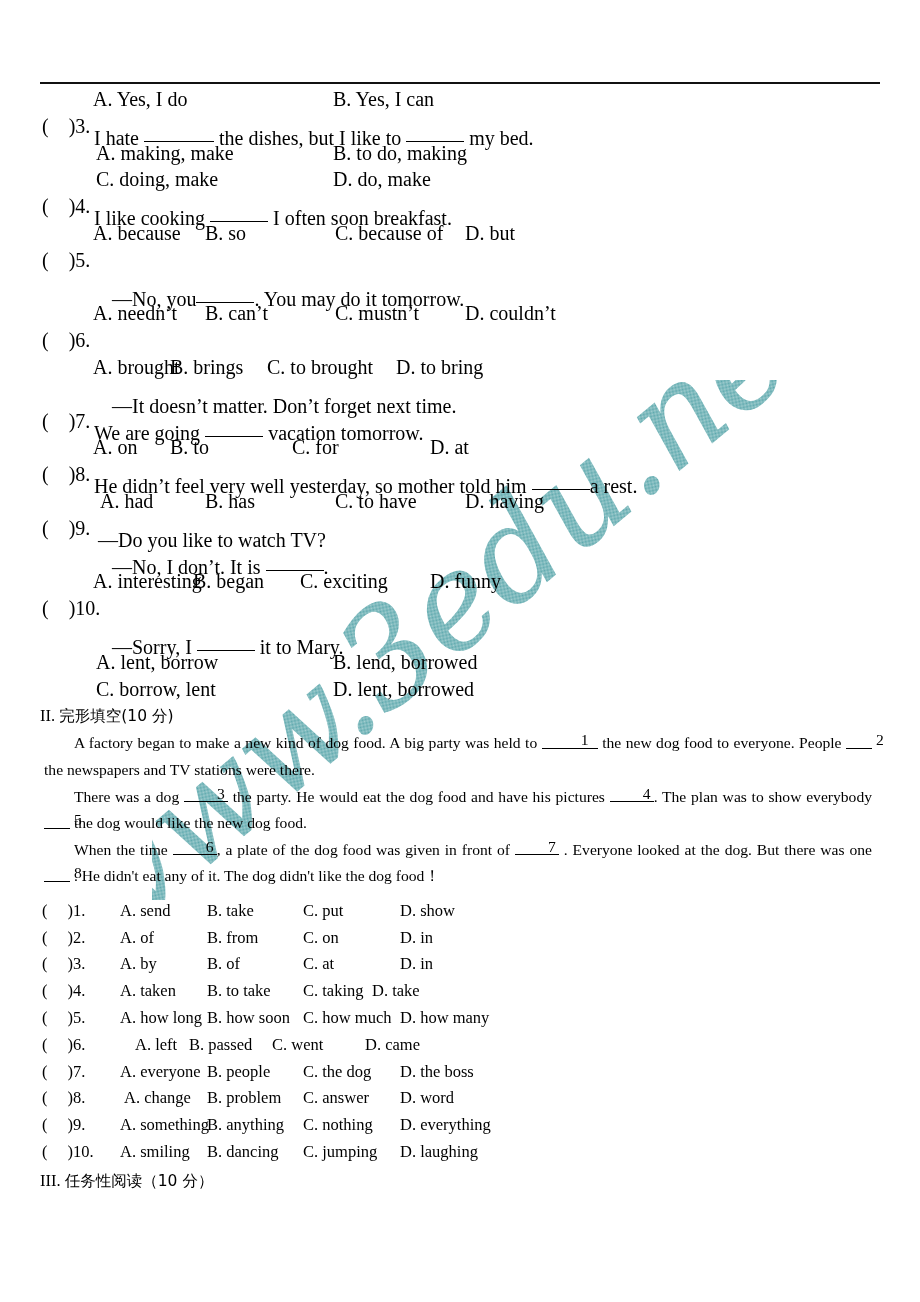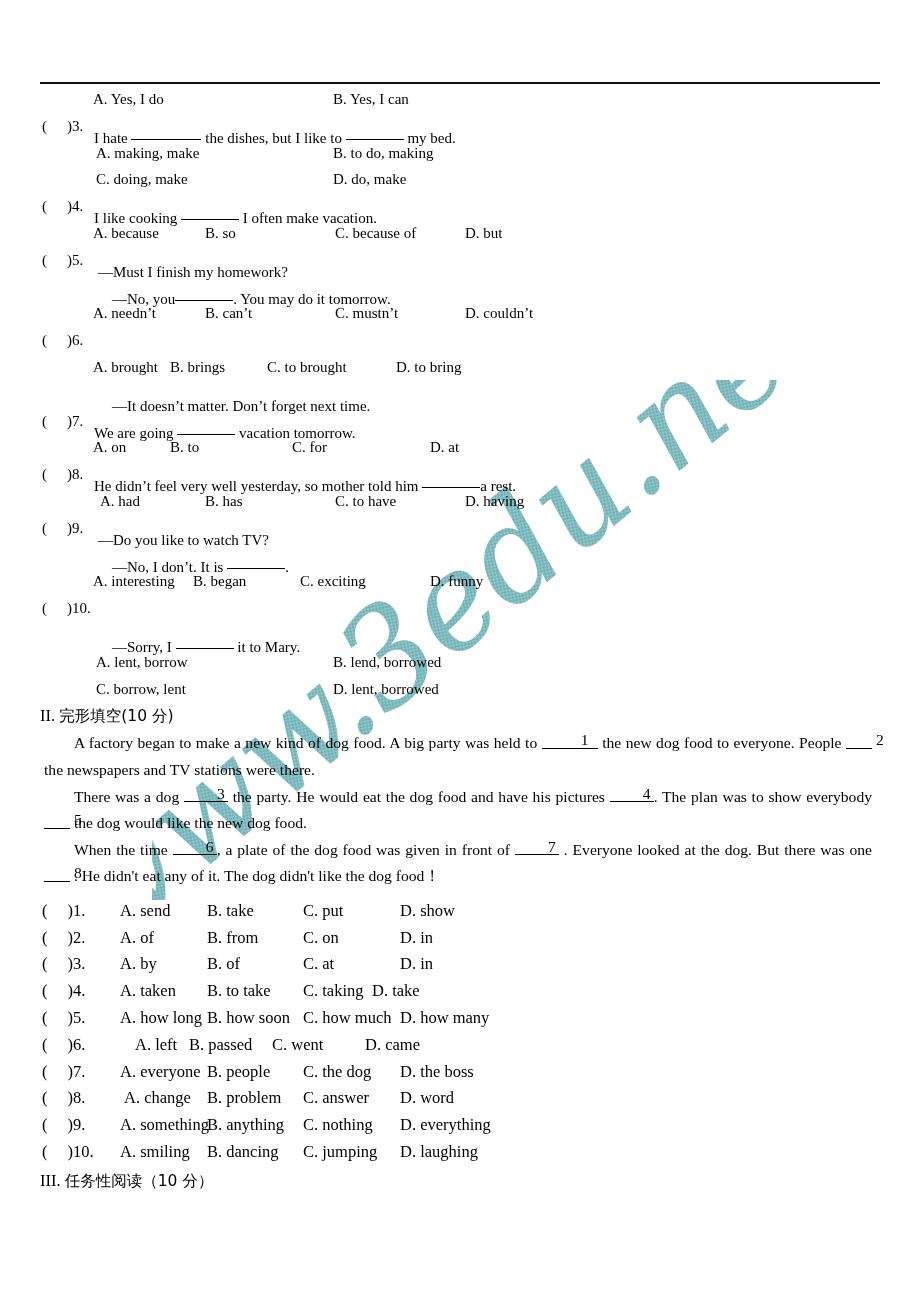--- a/index.html
+++ b/index.html
@@ -54,21 +54,21 @@
     left: 0;
     top: 86px;
     width: 920px;
   }
 
   
   .ln {
     position: relative;
     height: 26.8px;
     line-height: 26.8px;
-    font-size: 15px;
+    font-size: 20px;
     white-space: nowrap;
   }
 
   .mark {            
     position: absolute;
     left: 42px;
     top: 0;
   }
   .mark .lp { letter-spacing: 0; }
   .mark .num { margin-left: 20px; }
@@ -179,32 +179,31 @@
         <span class="opt" style="left:96px">A. making, make</span>
         <span class="opt" style="left:333px">B. to do, making</span>
       </div>
       <div class="ln">
         <span class="opt" style="left:96px">C. doing, make</span>
         <span class="opt" style="left:333px">D. do, make</span>
       </div>
 
       <div class="ln">
         <span class="mark"><span>(</span><span class="num"><span>)</span><span>4</span>.</span></span>
-        <span class="stem"><span>I like cooking </span><span class="blank b-md"></span><span> I often make vacation.</span></span>
+        <span class="stem"><span>I like cooking </span><span class="blank b-md"></span><span> I often soon breakfast.</span></span>
       </div>
       <div class="ln">
         <span class="opt" style="left:93px">A. because</span>
         <span class="opt" style="left:205px">B. so</span>
         <span class="opt" style="left:335px">C. because of</span>
         <span class="opt" style="left:465px">D. but</span>
       </div>
 
       <div class="ln">
         <span class="mark"><span>(</span><span class="num"><span>)</span><span>5</span>.</span></span>
-        <span class="stem" style="left:98px">—Must I finish my homework?</span>
       </div>
       <div class="ln">
         <span class="stem ind"><span>—No, you</span><span class="blank b-md"></span><span>. You may do it tomorrow.</span></span>
       </div>
       <div class="ln">
         <span class="opt" style="left:93px">A. needn’t</span>
         <span class="opt" style="left:205px">B. can’t</span>
         <span class="opt" style="left:335px">C. mustn’t</span>
         <span class="opt" style="left:465px">D. couldn’t</span>
       </div>

